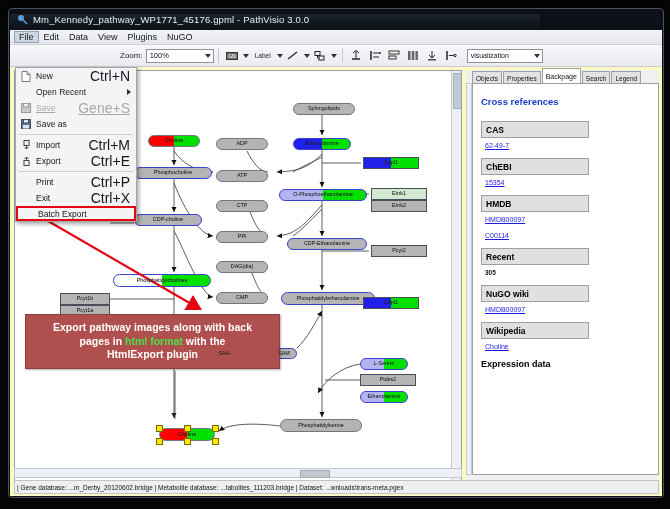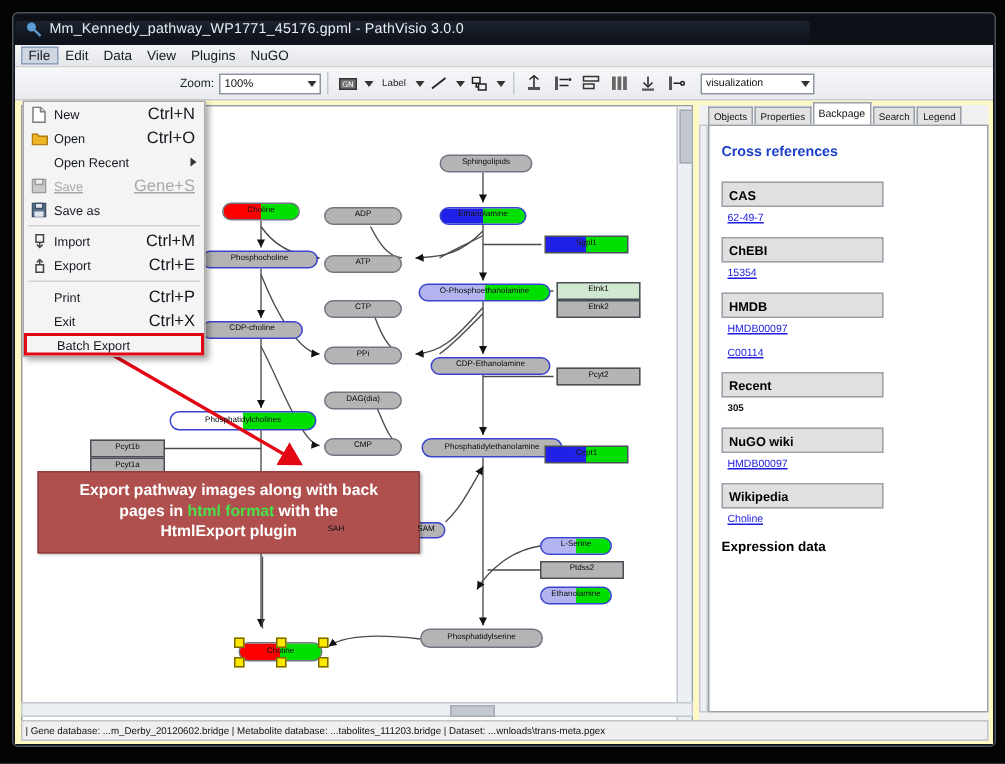--- a/index.html
+++ b/index.html
@@ -73,21 +73,21 @@
       display:flex;align-items:center;justify-content:center;padding:3px 6px;box-sizing:border-box;
       box-shadow:1px 1px 2px rgba(0,0,0,.3);}
   .hl{color:#49e04a;}
 
   
   .menupop{position:absolute;left:5px;top:37px;width:120px;background:#f4f4f4;
       border:1px solid #a6a6a6;box-shadow:2px 2px 4px rgba(0,0,0,.35);z-index:40;}
   .mrow{height:16px;display:flex;align-items:center;position:relative;font-size:8.5px;color:#12171f;}
   .mrow .mic{width:20px;display:flex;align-items:center;justify-content:center;}
   .mrow .mtxt{flex:1;}
-  .mrow .macc{font-size:11px;color:#12171f;padding-right:6px;}
+  .mrow .macc{font-size:14px;color:#12171f;padding-right:6px;}
   .mrow.dis .mtxt,.mrow.dis .macc{color:#a8a8a8;text-decoration:underline;}
   .mrow .sub{position:absolute;right:5px;border-top:3px solid transparent;
       border-bottom:3px solid transparent;border-left:4px solid #333;}
   .msep{height:1px;background:#d0d0d0;margin:2px 3px;}
   .mrow.boxed{border:2px solid #e30613;background:#f4f4f4;height:15px;box-sizing:border-box;}
 
   
   .sidebar{position:absolute;left:456px;top:40px;width:193px;height:420px;
       background:#f0f0f0;box-sizing:border-box;}
   .tabs{position:absolute;left:6px;top:0;width:187px;height:14px;display:flex;align-items:flex-end;}
@@ -414,29 +414,20 @@
       <div class="menupop" id="menu-layer">
           <div class="mrow">
             <div class="mic">
               <svg width="10" height="11" viewBox="0 0 10 11">
                 <path d="M1 0.5 h5 l3 3 v7 h-8 z" fill="#fff" stroke="#7a7a7a"></path>
                 <path d="M6 0.5 v3 h3" fill="#ddd" stroke="#7a7a7a"></path>
               </svg>
             </div>
             <div class="mtxt">New</div>
             <div class="macc">Ctrl+N</div>
-          </div>
-          <div class="mrow">
-            <div class="mic">
-              <svg width="11" height="9" viewBox="0 0 11 9">
-                <path d="M0.5 1.5 h3.5 l1 1.3 h5.5 v5.7 h-10 z" fill="#f0b429" stroke="#b07d10"></path>
-              </svg>
-            </div>
-            <div class="mtxt">Open</div>
-            <div class="macc">Ctrl+O</div>
           </div>
           <div class="mrow">
             <div class="mic"></div>
             <div class="mtxt">Open Recent</div>
             <div class="macc"></div>
             <i class="sub"></i>
           </div>
           <div class="mrow dis">
             <div class="mic">
               <svg width="10" height="10" viewBox="0 0 10 10">

